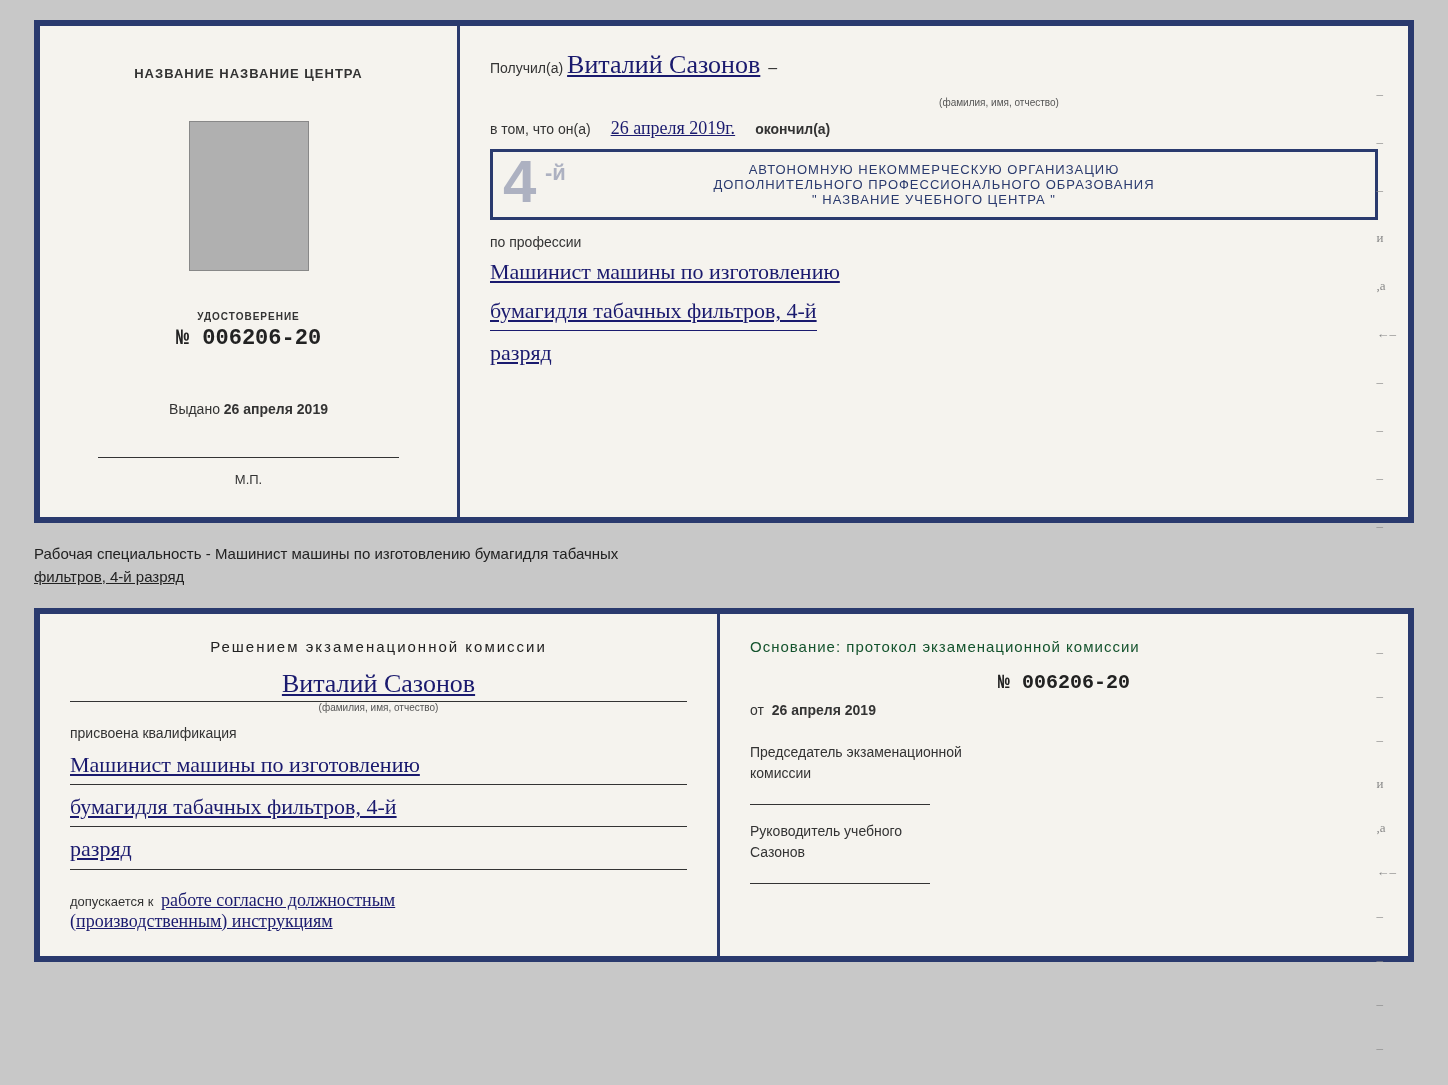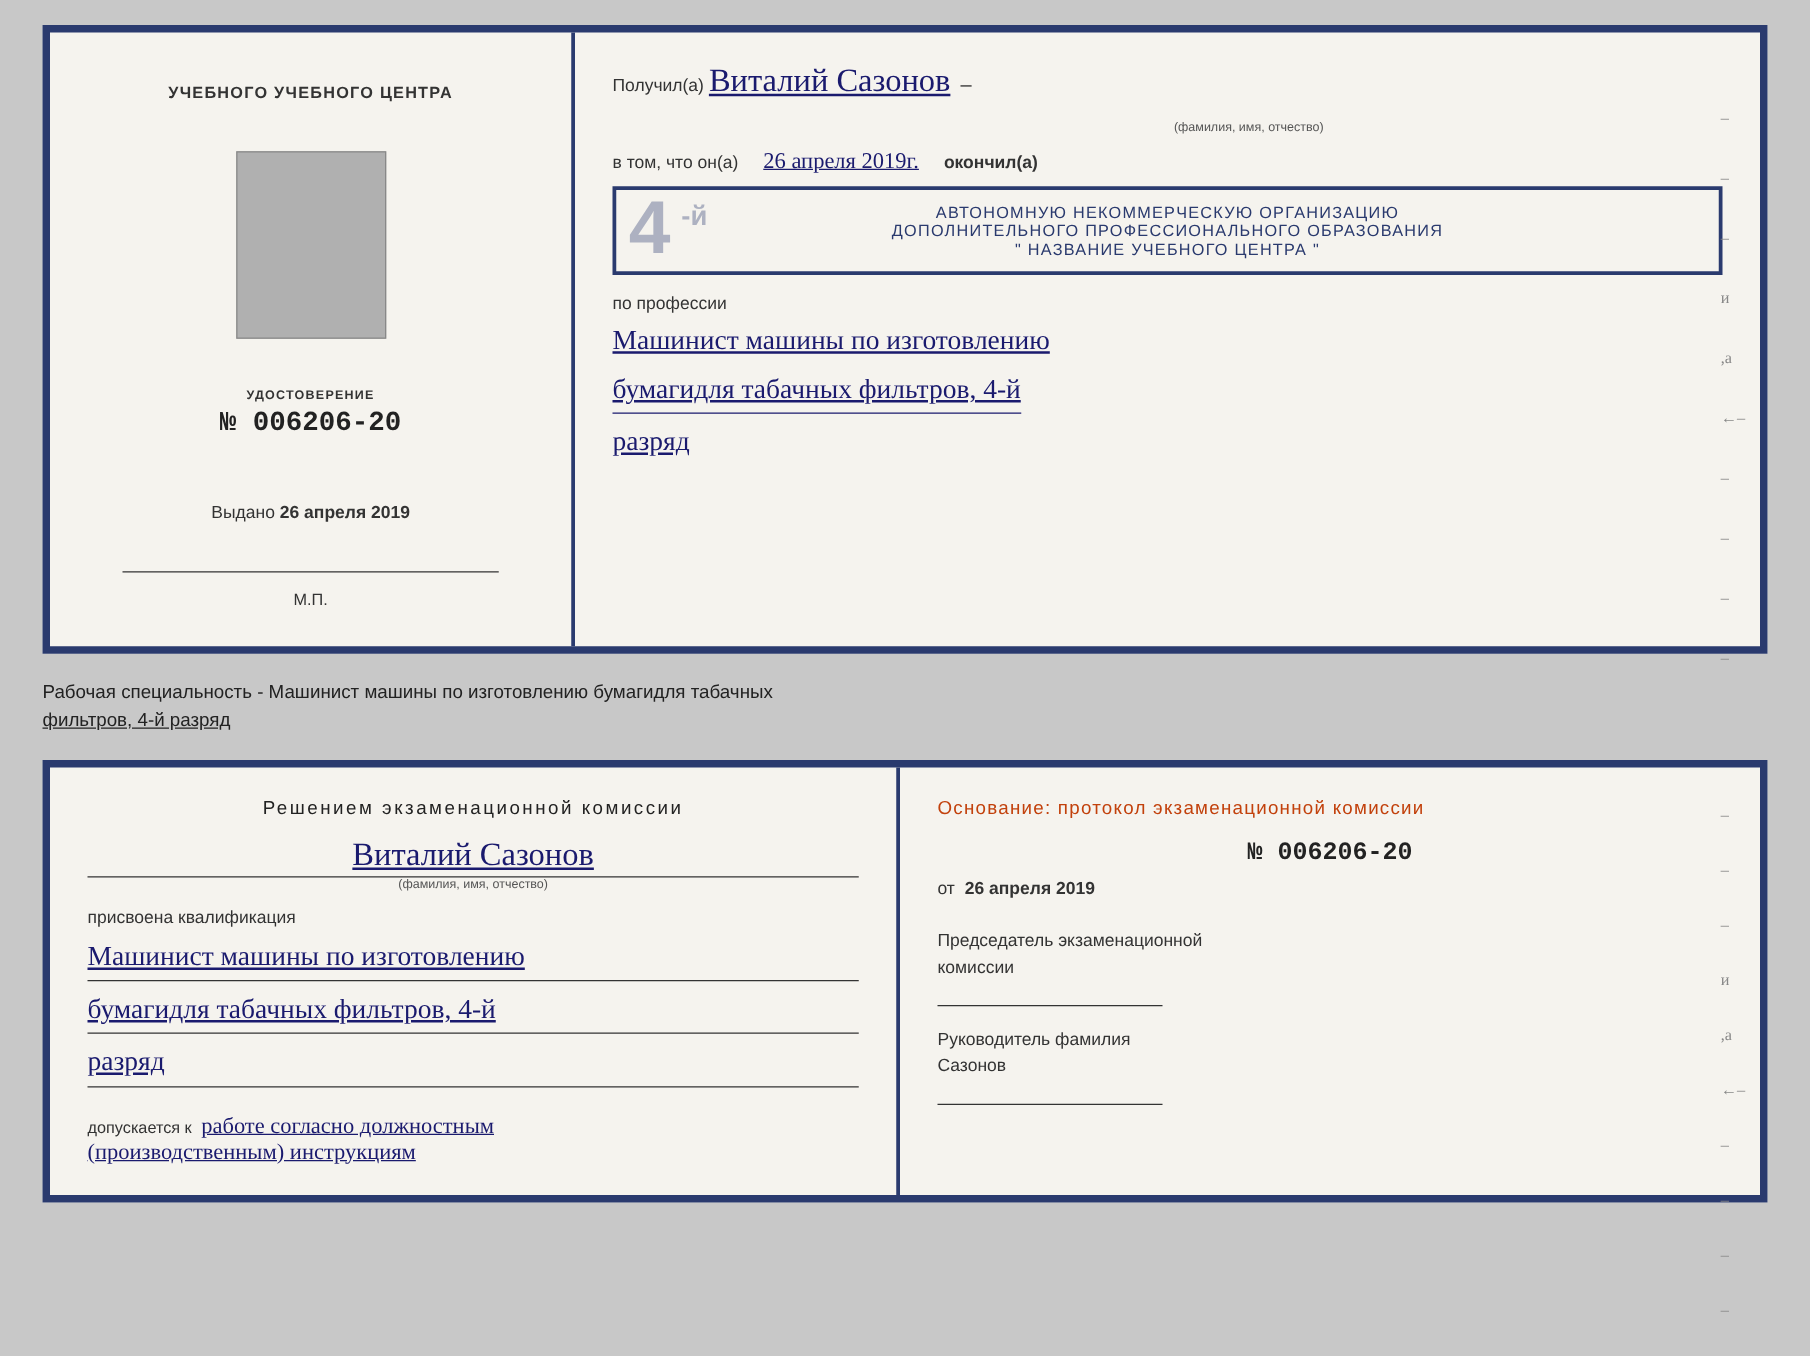--- a/index.html
+++ b/index.html
@@ -289,21 +289,21 @@
       font-family: 'Brush Script MT', cursive;
       font-size: 18px;
       color: #1a1a6e;
       text-decoration: underline;
     }
 
     .osnovanie-title {
       font-size: 15px;
       font-family: Arial, sans-serif;
       letter-spacing: 1px;
-      color: #c2410c;
+      color: #14532d;
       margin-bottom: 5px;
     }
 
     .protocol-number {
       font-size: 20px;
       font-family: 'Courier New', monospace;
       font-weight: bold;
       color: #222;
       text-align: center;
       margin: 16px 0 8px;
@@ -344,21 +344,21 @@
       font-size: 13px;
       color: #888;
     }
   </style>
 </head>
 <body>
 
 <div class="document">
 
   <div class="doc-left">
-    <div class="center-name-label">УЧЕБНОГО УЧЕБНОГО ЦЕНТРА</div>
+    <div class="center-name-label">НАЗВАНИЕ НАЗВАНИЕ ЦЕНТРА</div>
 
     <div class="photo-placeholder"></div>
 
     <div class="udostoverenie-block">
       <div class="udostoverenie-title">УДОСТОВЕРЕНИЕ</div>
       <div class="udostoverenie-number">№ 006206-20</div>
     </div>
 
     <div style="margin-top:30px; font-size:14px; font-family:Arial,sans-serif; color:#333;">
       <span>Выдано</span>
@@ -465,21 +465,21 @@
       <span style="font-weight:bold; margin-left:4px;">26 апреля 2019</span>
     </div>
 
     <div class="podpis-block">
       <div class="podpis-label">Председатель экзаменационной</div>
       <div class="podpis-label">комиссии</div>
       <div class="podpis-line"></div>
     </div>
 
     <div class="podpis-block">
-      <div class="podpis-label">Руководитель фамилия</div>
+      <div class="podpis-label">Руководитель учебного</div>
       <div class="podpis-label">Сазонов</div>
       <div class="podpis-line"></div>
     </div>
 
     <div class="right-side-dashes-bottom">
       <span>–</span>
       <span>–</span>
       <span>–</span>
       <span>и</span>
       <span>,а</span>

